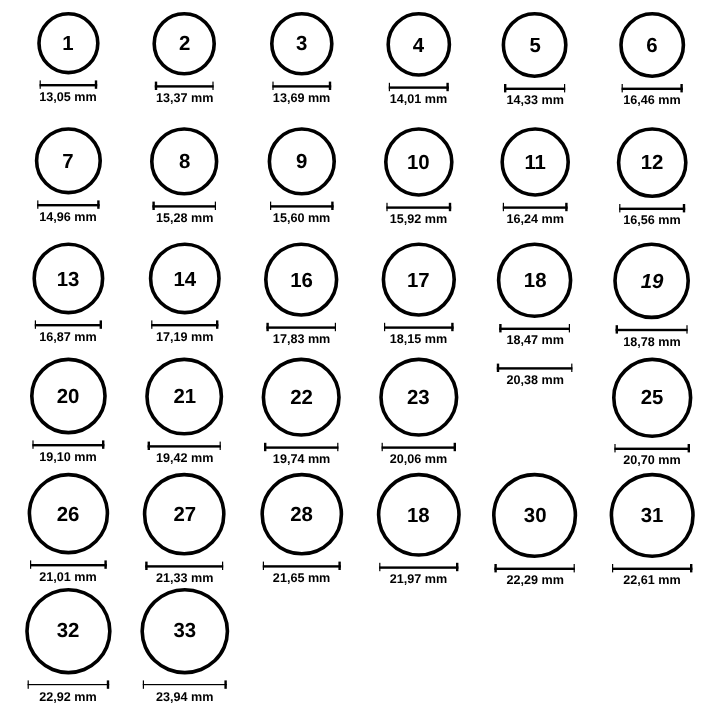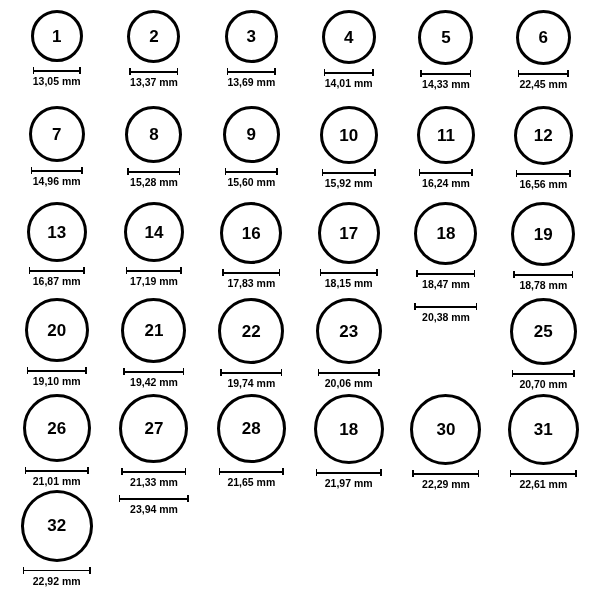--- a/index.html
+++ b/index.html
@@ -164,21 +164,21 @@
       <div class="cell">
         <div class="ring" style="width: 55px; height: 55px;">
           <span class="ring-label">6</span>
         </div>
         <div class="measure">
           <div class="caliper" style="width: 51px;">
             <span class="bar"></span>
             <span class="tick left"></span>
             <span class="tick right"></span>
           </div>
-          <div class="mm">22,45 mm</div>
+          <div class="mm">16,46 mm</div>
         </div>
       </div>
       <div class="cell">
         <div class="ring" style="width: 56px; height: 56px;">
           <span class="ring-label">7</span>
         </div>
         <div class="measure">
           <div class="caliper" style="width: 52px;">
             <span class="bar"></span>
             <span class="tick left"></span>
@@ -311,21 +311,21 @@
         <div class="measure">
           <div class="caliper" style="width: 59px;">
             <span class="bar"></span>
             <span class="tick left"></span>
             <span class="tick right"></span>
           </div>
           <div class="mm">18,47 mm</div>
         </div>
       </div>
       <div class="cell">
-        <div class="ring" style="width: 64px; height: 64px;">
+        <div class="ring" style="width: 64px; height: 64px; font-style: italic;">
           <span class="ring-label">19</span>
         </div>
         <div class="measure">
           <div class="caliper" style="width: 60px;">
             <span class="bar"></span>
             <span class="tick left"></span>
             <span class="tick right"></span>
           </div>
           <div class="mm">18,78 mm</div>
         </div>
@@ -490,20 +490,23 @@
         <div class="measure">
           <div class="caliper" style="width: 68px;">
             <span class="bar"></span>
             <span class="tick left"></span>
             <span class="tick right"></span>
           </div>
           <div class="mm">22,92 mm</div>
         </div>
       </div>
       <div class="cell">
+        <div class="ring" style="width: 74px; height: 74px;">
+          <span class="ring-label">33</span>
+        </div>
         <div class="measure">
           <div class="caliper" style="width: 70px;">
             <span class="bar"></span>
             <span class="tick left"></span>
             <span class="tick right"></span>
           </div>
           <div class="mm">23,94 mm</div>
         </div>
       </div>
       <div class="cell empty"></div>

